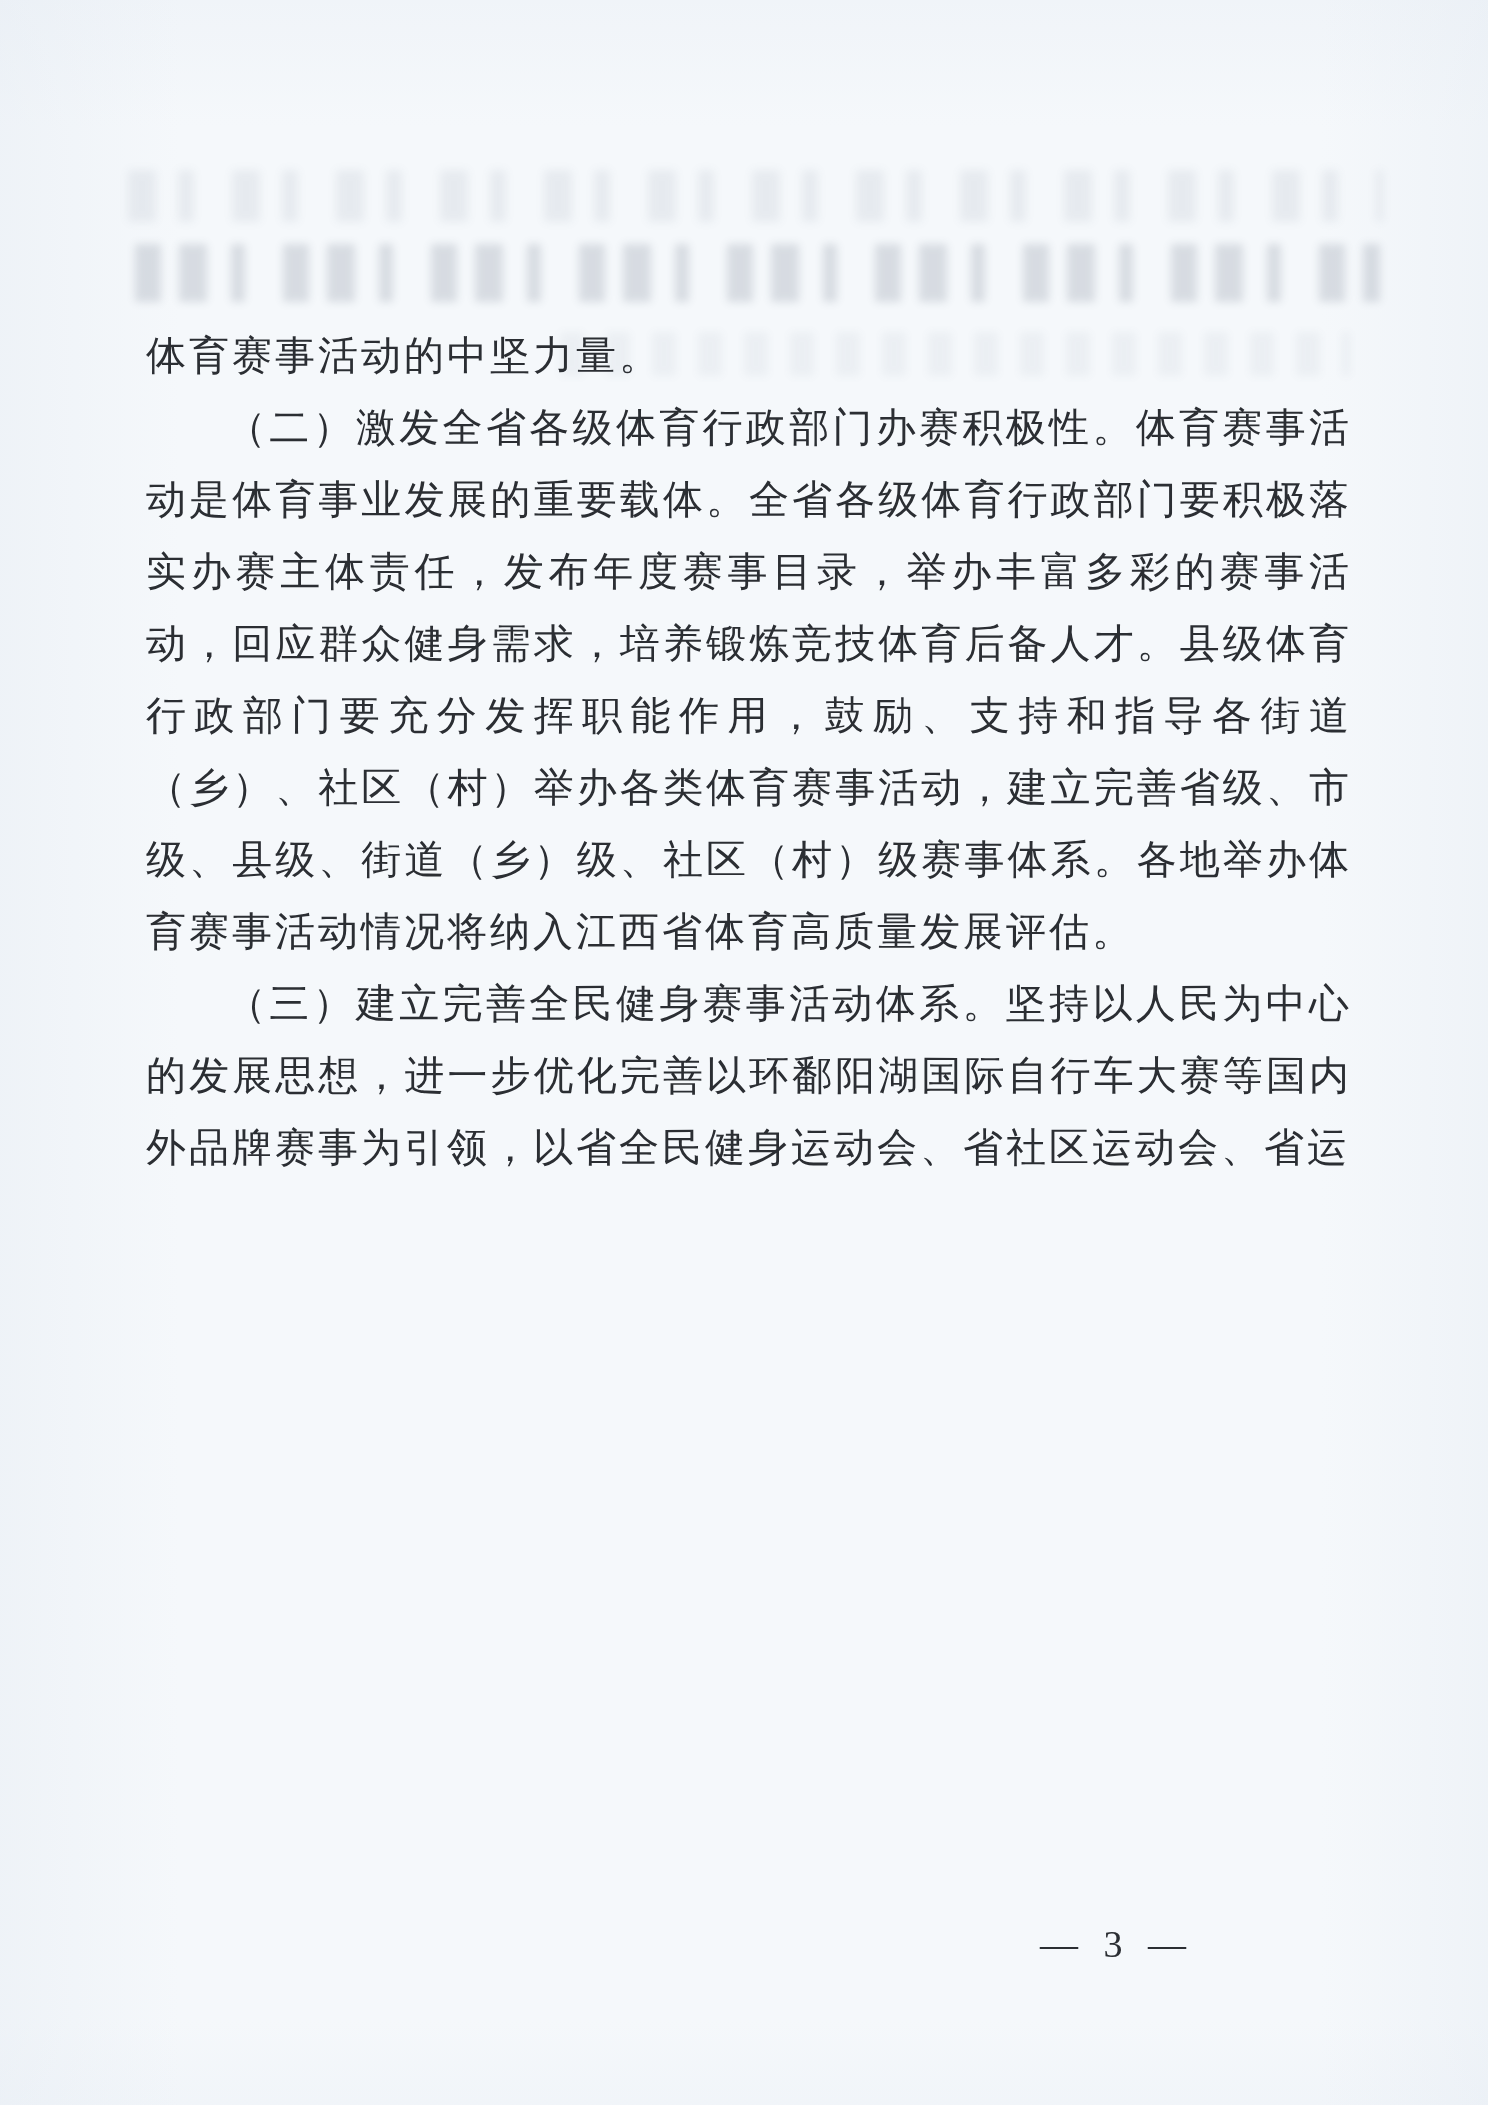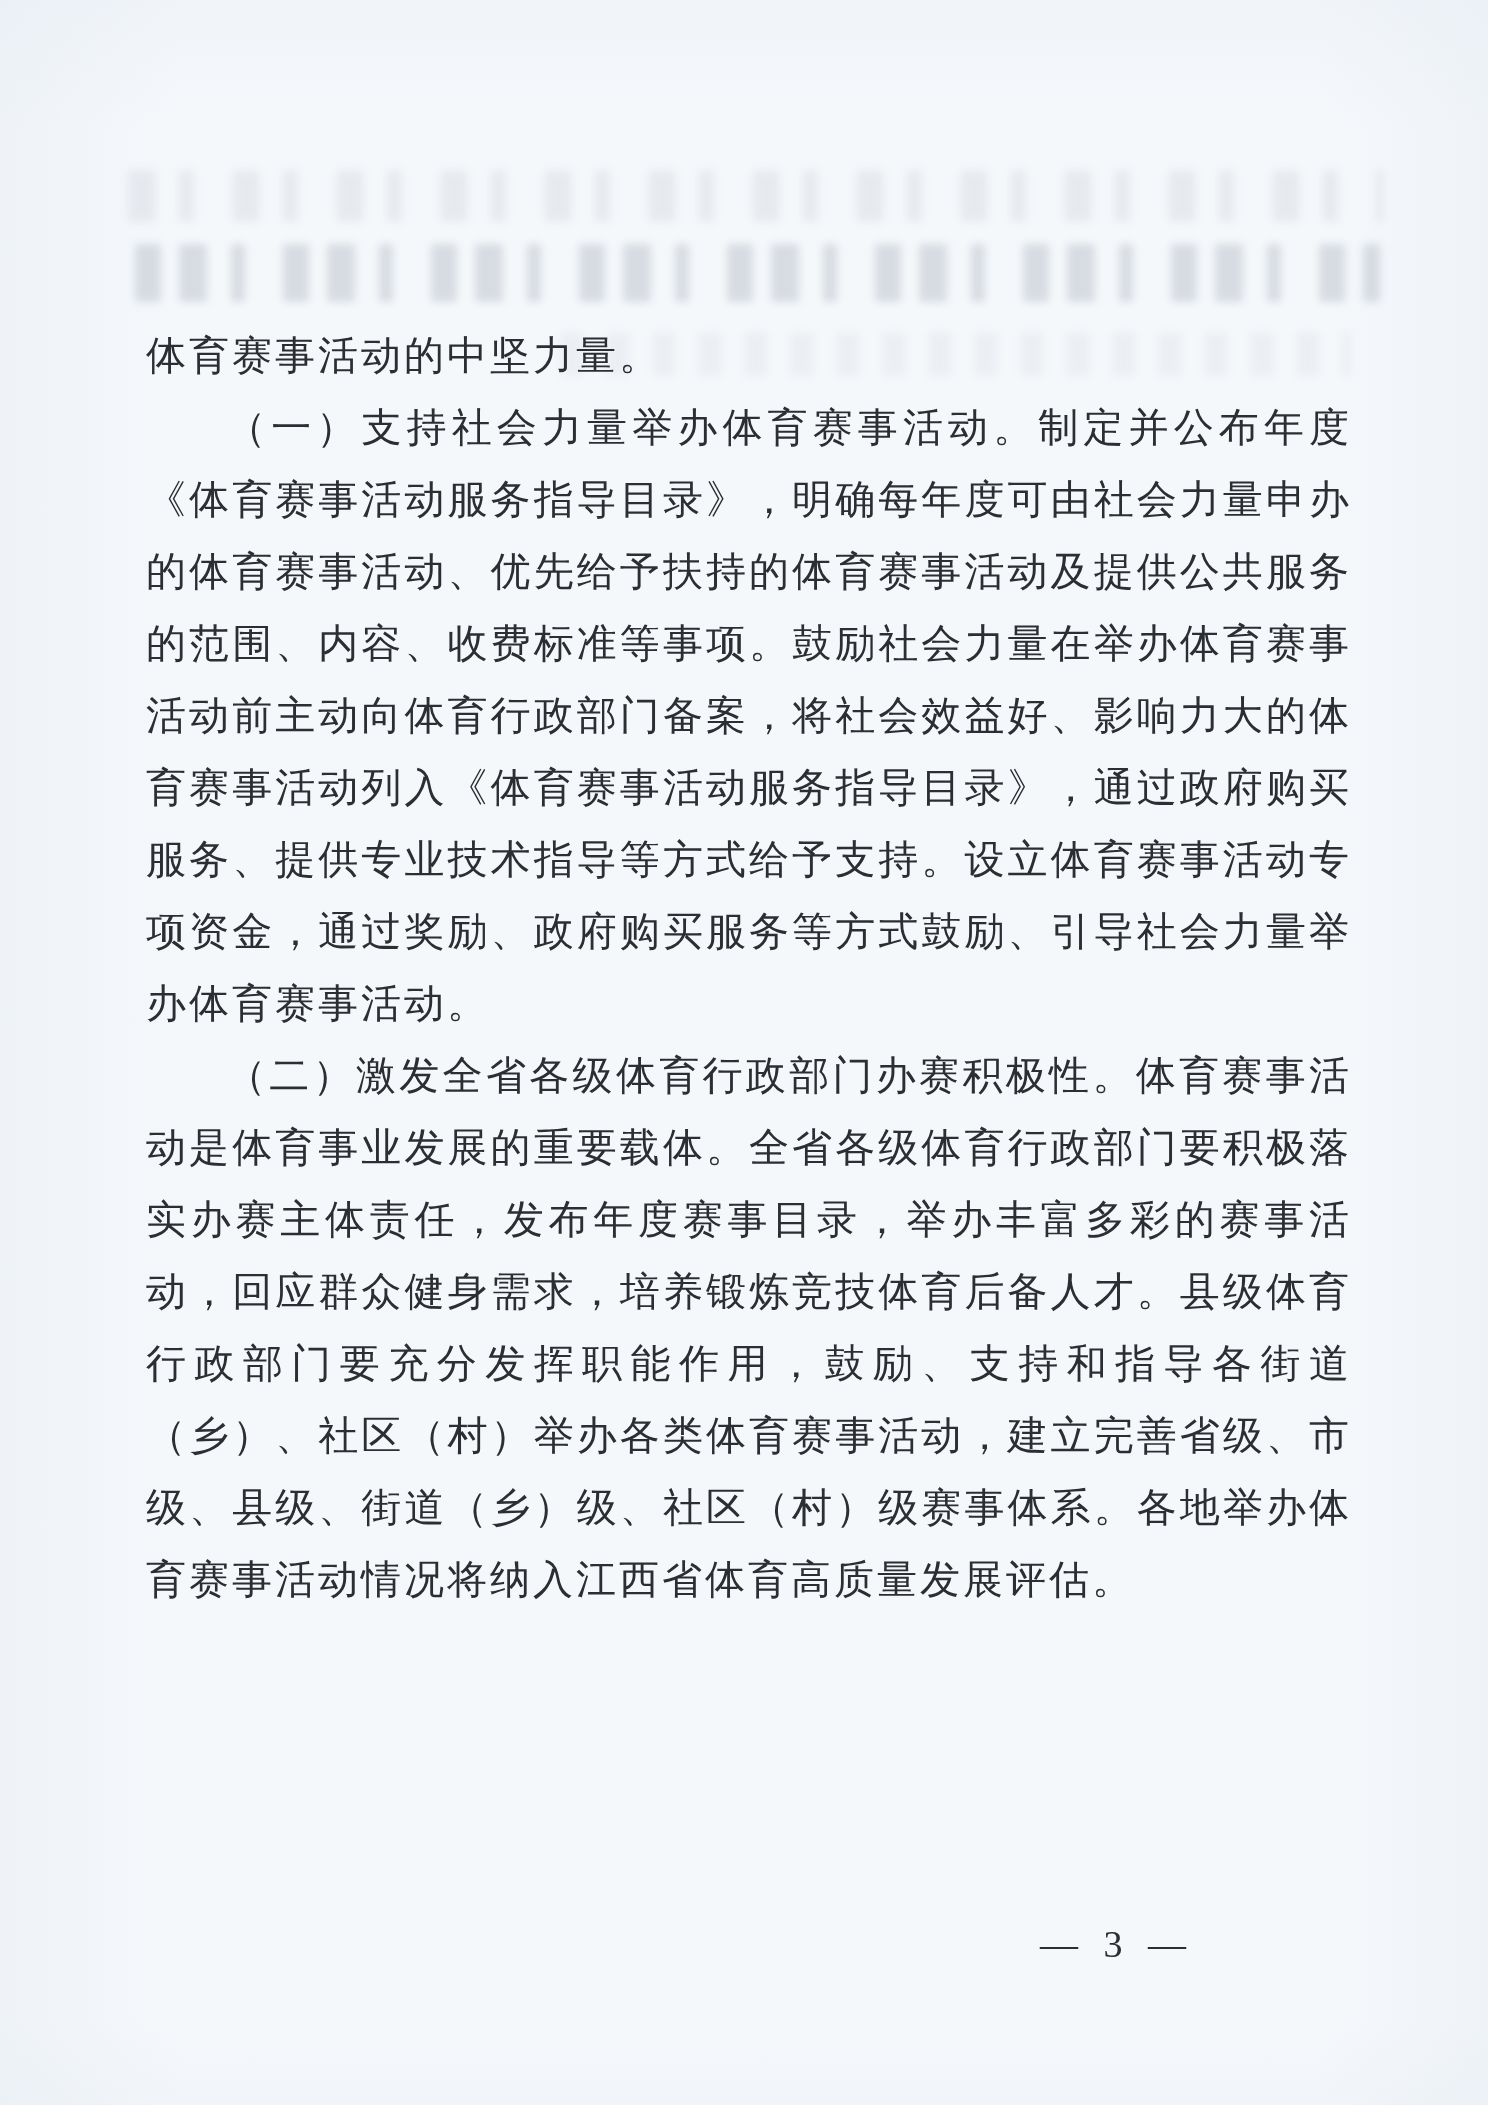--- a/index.html
+++ b/index.html
@@ -102,19 +102,19 @@
 <body>
 
 <div class="page">
 
   <div class="bleed bleed-a"></div>
   <div class="bleed bleed-b"></div>
   <div class="bleed bleed-c"></div>
 
   <div class="content">
     <p class="continuation">体育赛事活动的中坚力量。</p>
-    <p>（一）支持社会力量举办体育赛事活动。制定并公布年度《体育赛事活动服务指导目录》，明确每年度可由社会力量申办的体育赛事活动、优先给予扶持的体育赛事活动及提供公共服务的范围、内容、收费标准等事项。鼓励社会力量在举办体育赛事活动前主动向体育行政部门备案，将社会效益好、影响力大的体育赛事活动列入《体育赛事活动服务指导目录》，通过政府购买服务、提供专业技术指导等方式给予支持。设立体育赛事活动专项资金，通过奖励、政府购买服务等方式鼓励、引导社会力量举办体育赛事活动。</p>
     <p>（二）激发全省各级体育行政部门办赛积极性。体育赛事活动是体育事业发展的重要载体。全省各级体育行政部门要积极落实办赛主体责任，发布年度赛事目录，举办丰富多彩的赛事活动，回应群众健身需求，培养锻炼竞技体育后备人才。县级体育行政部门要充分发挥职能作用，鼓励、支持和指导各街道（乡）、社区（村）举办各类体育赛事活动，建立完善省级、市级、县级、街道（乡）级、社区（村）级赛事体系。各地举办体育赛事活动情况将纳入江西省体育高质量发展评估。</p>
+    <p>（三）建立完善全民健身赛事活动体系。坚持以人民为中心的发展思想，进一步优化完善以环鄱阳湖国际自行车大赛等国内外品牌赛事为引领，以省全民健身运动会、省社区运动会、省运</p>
   </div>
 
   <div class="page-number">— 3 —</div>
 
 </div>
 
 </body></html>

